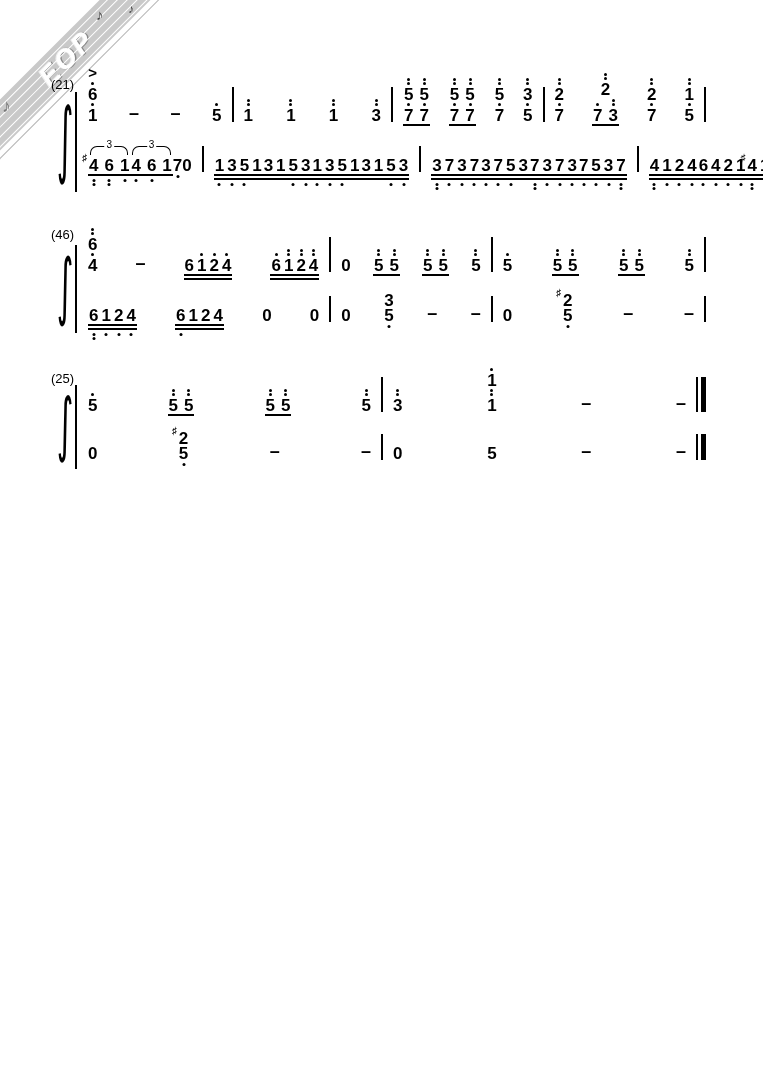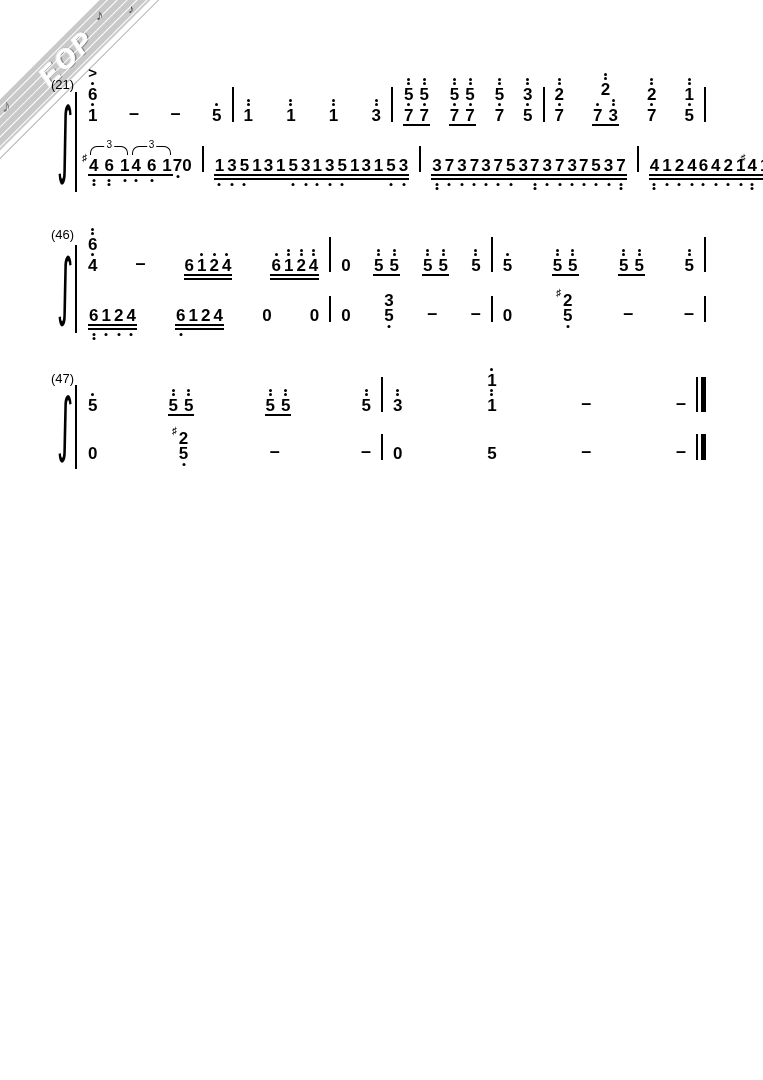--- a/index.html
+++ b/index.html
@@ -901,21 +901,21 @@
               </span>
             </span>
           </span>
           <span class="dash">–</span>
           <span class="dash">–</span>
         </div>
         <span class="bar"></span>
       </div>
     </div>
     <div class="sys" style="top: 372px;">
-      <div class="slab" style="top: 0px;">(47)</div>
+      <div class="slab" style="top: 0px;">(25)</div>
       <div class="brace" style="top: 13px; height: 84px;">
         <span style="transform: scaleY(1.75) scaleX(0.8);">∫</span>
       </div>
       <div class="sysbar" style="top: 13px; height: 84px;"></div>
       <div class="staffrow melody" style="top: -4px;">
         <div class="meas" style="flex: 1 1 305px;">
           <span class="note">
             <span class="da">
               <i class="dot"></i>
             </span>

